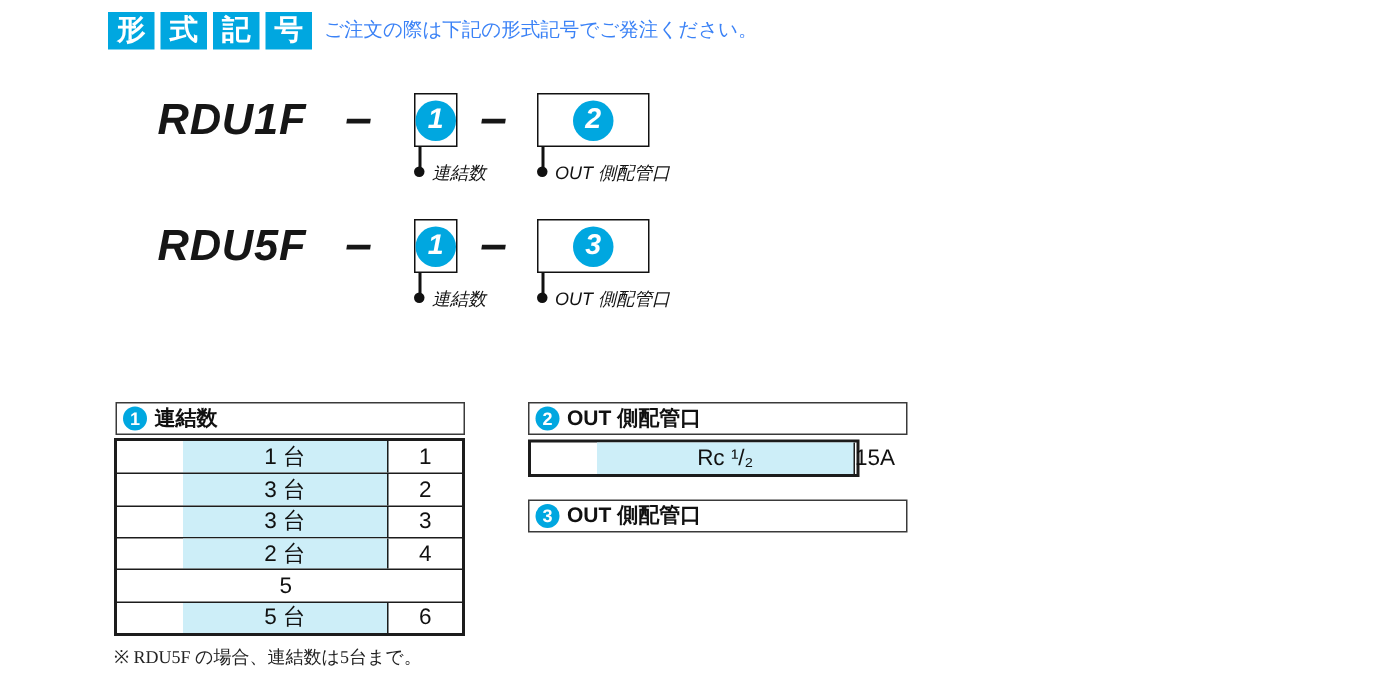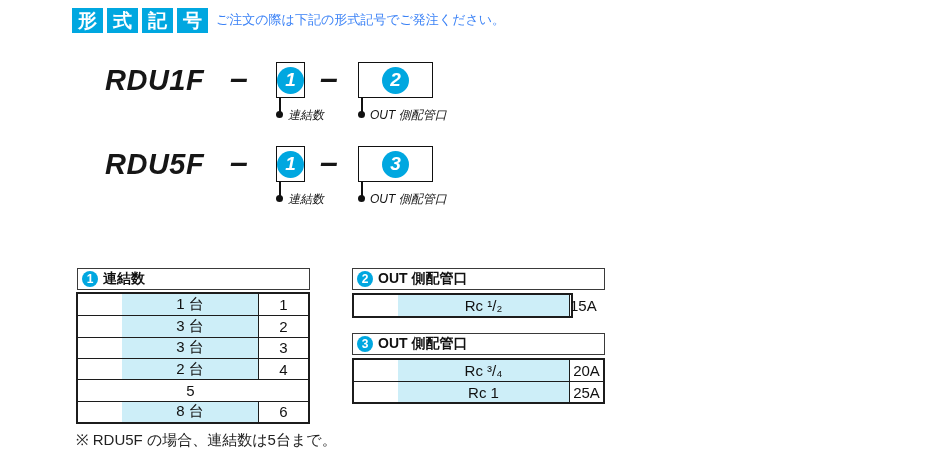--- a/index.html
+++ b/index.html
@@ -52,22 +52,22 @@
   .t1{left:76px;top:292px;width:234px;height:132px;grid-template-rows:repeat(6,1fr);}
   .t2{left:352px;top:293px;width:221px;height:25px;grid-template-rows:1fr;}
   .t3{left:352px;top:358px;width:253px;height:46px;grid-template-rows:repeat(2,1fr);}
   .trow{display:grid;border-top:1px solid #1c1c1c;padding-left:44px;}
   .trow:first-child{border-top:none;}
   .t1 .trow{grid-template-columns:137px 1fr;}
   .t2 .trow,.t3 .trow{grid-template-columns:172px 1fr;}
   .cell{display:flex;align-items:center;justify-content:center;font-size:15px;color:#111;}
   .cell.l{background:var(--cell-bg,#cdeef8);border-right:1px solid #1c1c1c;}
 
-  .footnote{position:absolute;left:76px;top:429px;font-family:Liberation Sans, sans-serif;
-            font-size:15px;color:#222;}
+  .footnote{position:absolute;left:76px;top:429px;font-family:Liberation Serif, serif;
+            font-size:12px;color:#222;}
 </style>
 </head>
 <body>
 
 <div class="page">
 
   <div class="badge">
     <span class="badge-sq">形</span>
     <span class="badge-sq">式</span>
     <span class="badge-sq">記</span>
@@ -130,21 +130,21 @@
       <div class="cell">3</div>
     </div>
     <div class="trow">
       <div class="cell l">2 台</div>
       <div class="cell">4</div>
     </div>
     <div class="trow">
       <div class="cell">5</div>
     </div>
     <div class="trow">
-      <div class="cell l">8 台</div>
+      <div class="cell l">5 台</div>
       <div class="cell">6</div>
     </div>
   </div>
 
   <div class="thead th-2">
     <span class="ncircle">2</span>
     <span class="ttitle">OUT 側配管口</span>
   </div>
 
   <div class="dtable t2">
@@ -152,26 +152,16 @@
       <div class="cell l">Rc ¹/₂</div>
       <div class="cell">15A</div>
     </div>
   </div>
 
   <div class="thead th-3">
     <span class="ncircle">3</span>
     <span class="ttitle">OUT 側配管口</span>
   </div>
 
-  <div class="dtable t3">
-    <div class="trow">
-      <div class="cell l">Rc ³/₄</div>
-      <div class="cell">20A</div>
-    </div>
-    <div class="trow">
-      <div class="cell l">Rc 1</div>
-      <div class="cell">25A</div>
-    </div>
-  </div>
 
   <div class="footnote">※ RDU5F の場合、連結数は5台まで。</div>
 
 </div>
 
 </body></html>

